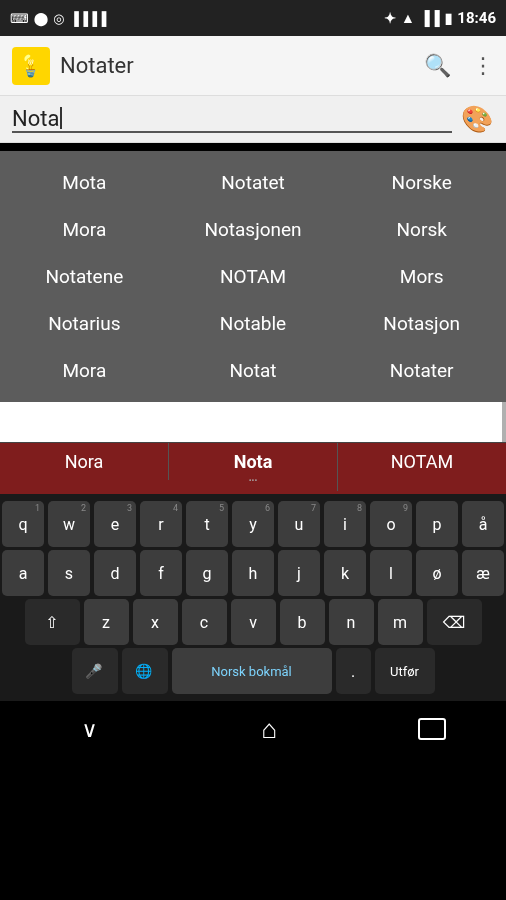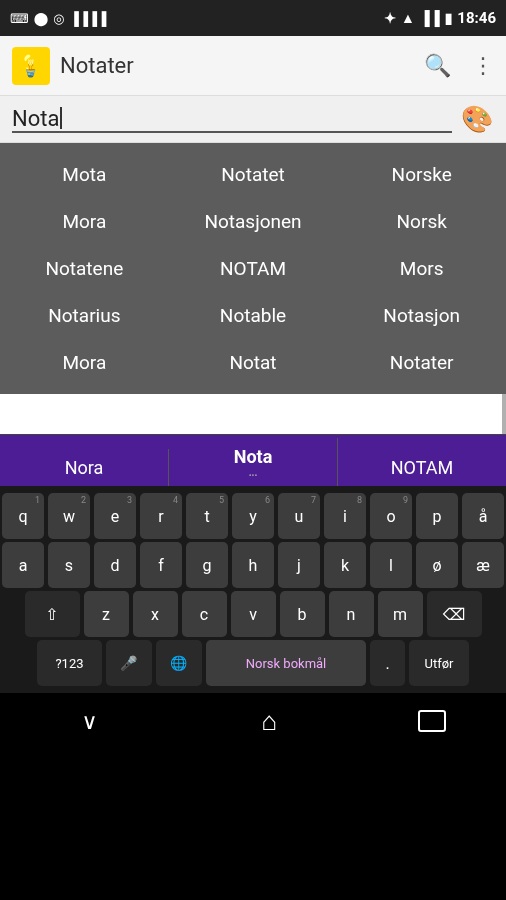--- a/index.html
+++ b/index.html
@@ -89,20 +89,21 @@
       font-size: 26px;
       color: #555;
       cursor: pointer;
     }
 
     
     #autocomplete {
       width: 100%;
       background: rgba(100, 100, 100, 0.92);
       padding: 8px 0;
+      margin-top: 8px;
     }
     .autocomplete-row {
       display: flex;
       justify-content: space-around;
       padding: 2px 0;
     }
     .autocomplete-item {
       flex: 1;
       text-align: center;
       padding: 10px 4px;
@@ -117,23 +118,23 @@
       width: 100%;
       background: #fff;
       height: 40px;
       border-right: 4px solid #b0b0b0;
     }
 
     
     #suggestions-bar {
       width: 100%;
       height: 52px;
-      background: #4c1d95;
-      display: flex;
-      align-items: flex-end;
+      background: #7f1d1d;
+      display: flex;
+      align-items: flex-start;
       border-top: 1px solid #444;
     }
     .suggestion-item {
       flex: 1;
       text-align: center;
       color: #fff;
       font-size: 18px;
       padding: 8px 4px;
       cursor: pointer;
       border-right: 1px solid #555;
@@ -179,21 +180,21 @@
       right: 4px;
     }
     .key-special {
       background: #2a2a2a;
       font-size: 14px;
       max-width: none;
       flex: 1.5;
     }
     .key-space {
       background: #3d3d3d;
-      color: #f0abfc;
+      color: #7dd3fc;
       font-size: 13px;
       flex: 4;
       max-width: 200px;
     }
     .key-action {
       background: #2a2a2a;
       font-size: 13px;
       color: #fff;
       flex: 1.8;
       max-width: 65px;
@@ -369,21 +370,20 @@
       <div class="key">z</div>
       <div class="key">x</div>
       <div class="key">c</div>
       <div class="key">v</div>
       <div class="key">b</div>
       <div class="key">n</div>
       <div class="key">m</div>
       <div class="key key-backspace">⌫</div>
     </div>
   <div class="key-row" id="key-row-4">
-      <div class="key key-special key-action">?123</div>
       <div class="key key-special" style="max-width: 46px;">🎤</div>
       <div class="key key-special" style="max-width: 46px;">🌐</div>
       <div class="key key-space" style="flex: 4 1 0%; max-width: 160px;">Norsk bokmål</div>
       <div class="key key-period">.</div>
       <div class="key key-action" style="max-width: 60px; background: rgb(42, 42, 42);">Utfør</div>
     </div>
 </div>
 
 <div id="nav-bar">
   <span class="nav-btn" style="font-size:22px;transform:rotate(0deg)">∨</span>

